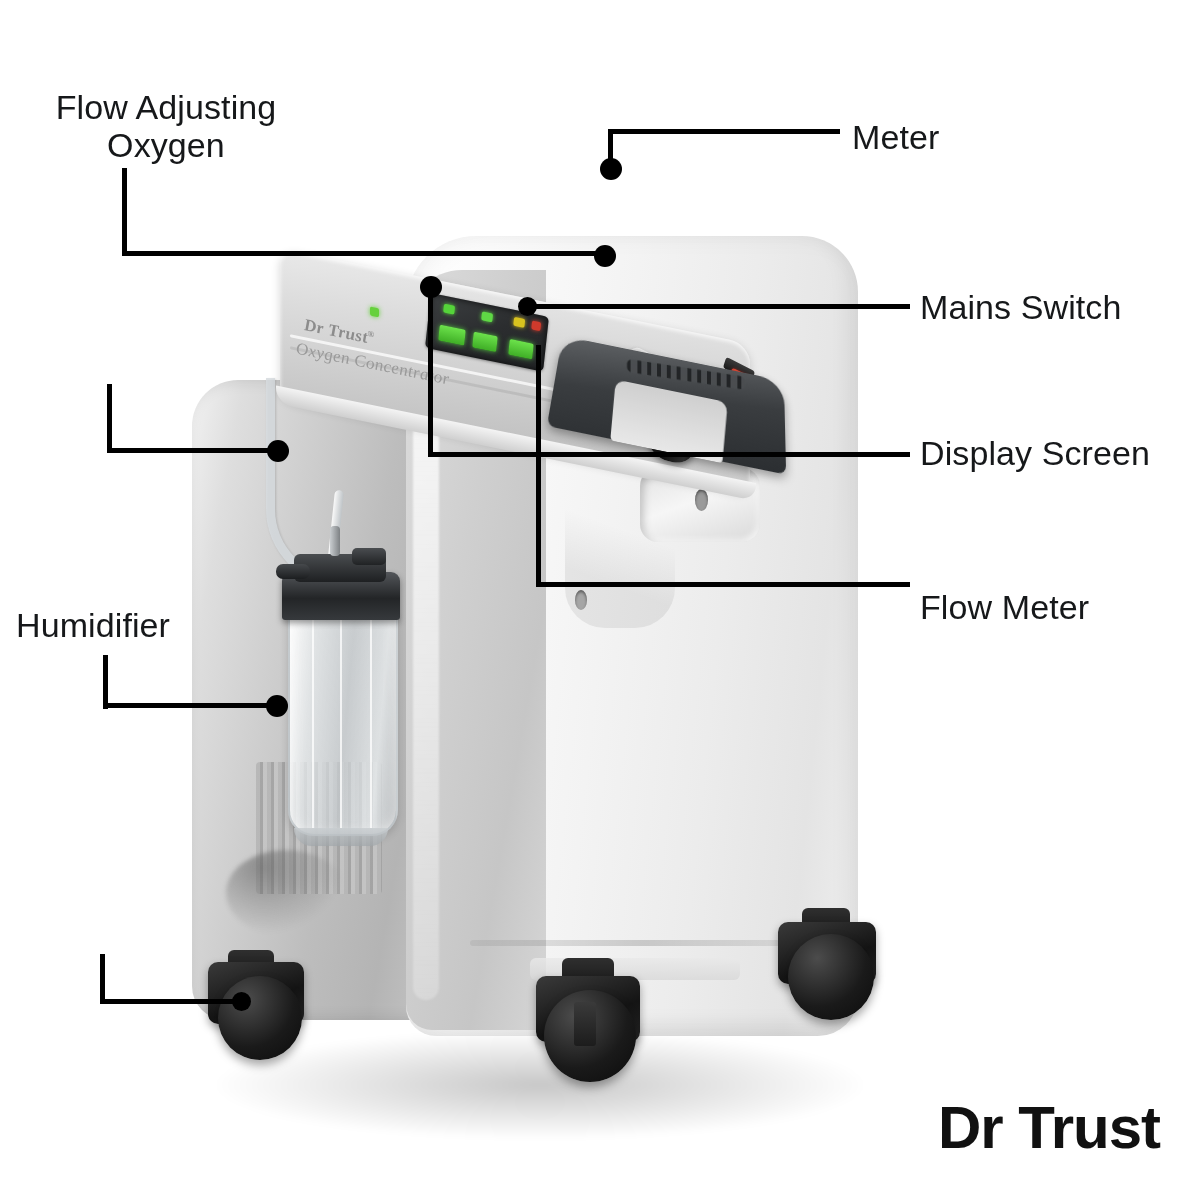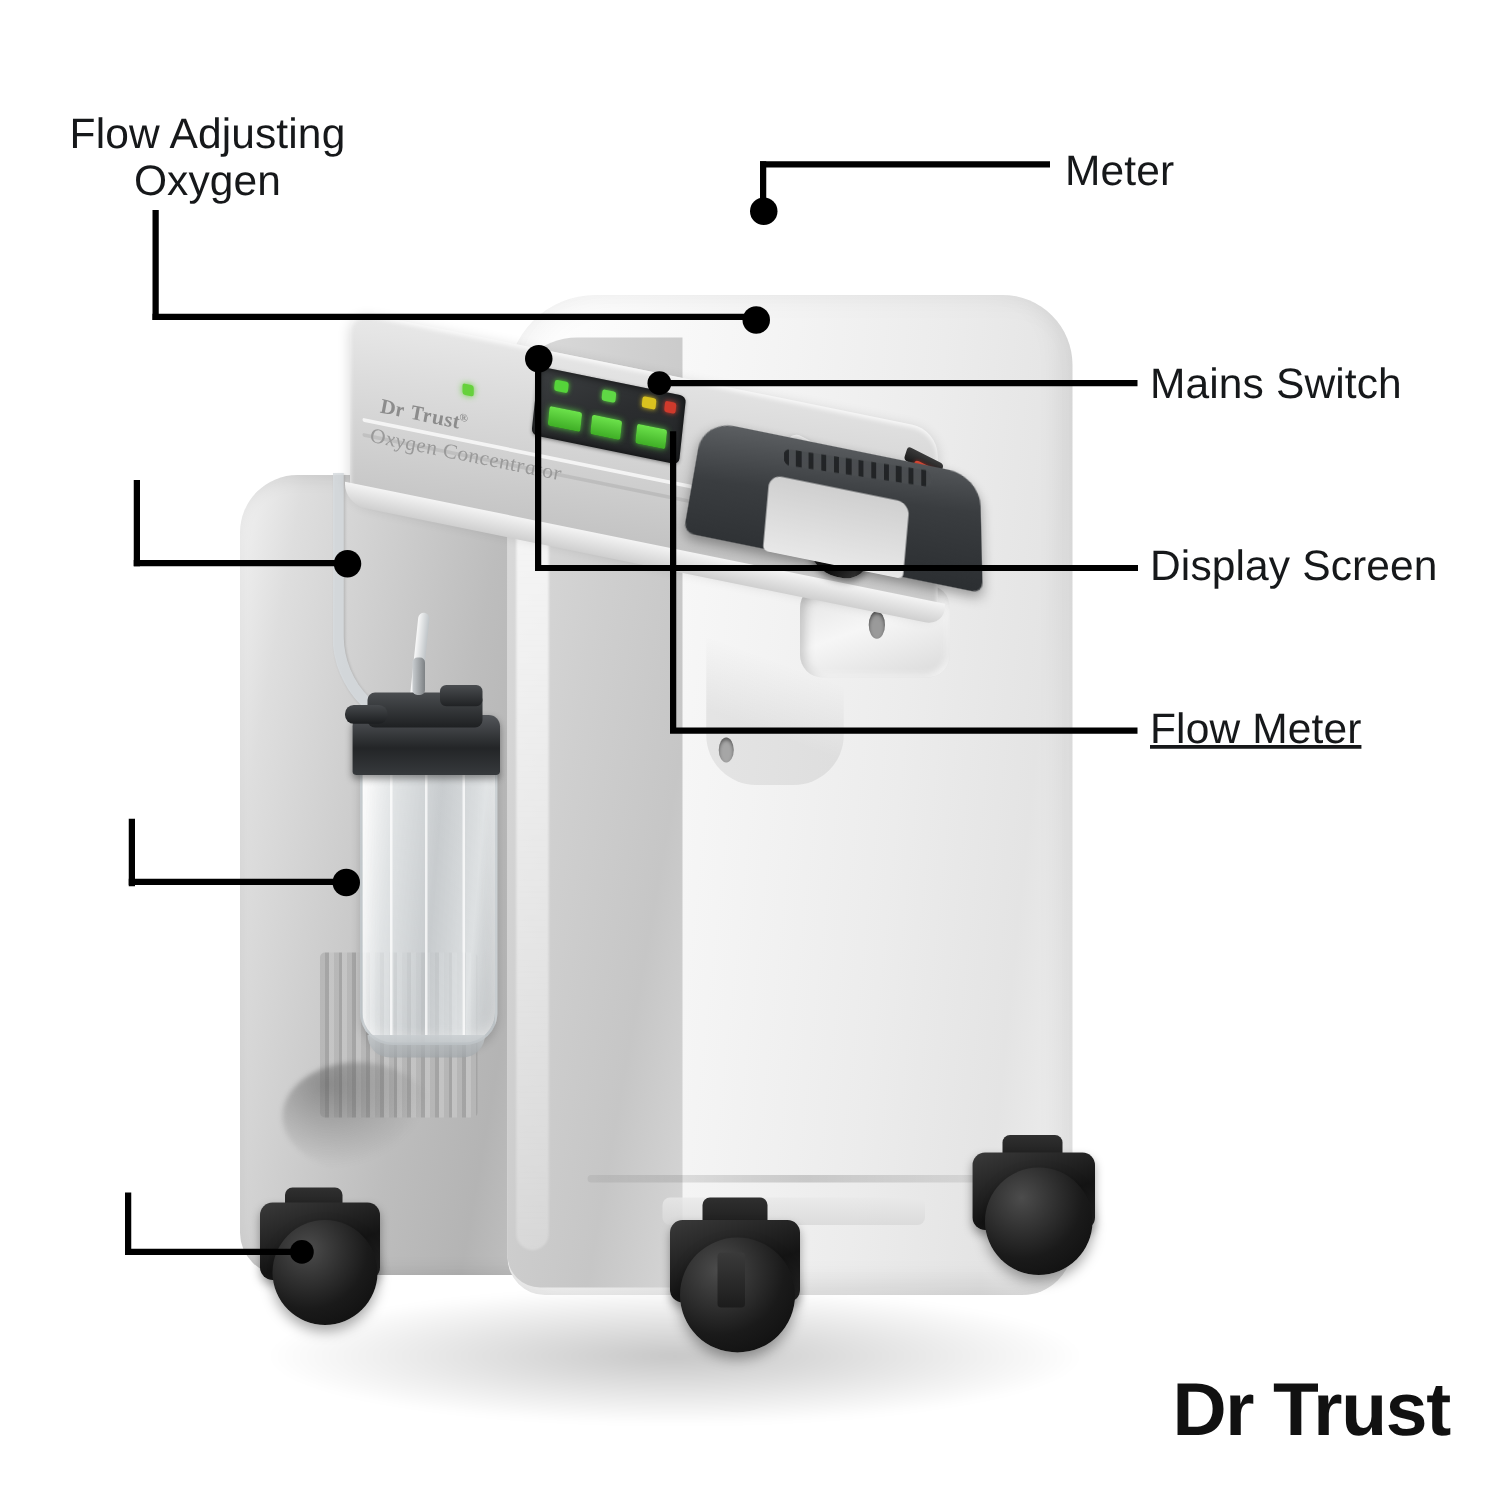--- a/index.html
+++ b/index.html
@@ -338,24 +338,25 @@
 
   <div class="label left" style="left:920px;top:288px;width:290px;">Mains Switch</div>
   <div class="ln lh" style="left:528px;top:304px;width:382px;"></div>
   <div class="dot sm" style="left:518px;top:297px;"></div>
 
   <div class="label left" style="left:920px;top:434px;width:300px;">Display Screen</div>
   <div class="dot" style="left:420px;top:276px;"></div>
   <div class="ln lv" style="left:428px;top:286px;height:170px;"></div>
   <div class="ln lh" style="left:428px;top:452px;width:482px;"></div>
 
-  <div class="label left" style="left:920px;top:564px;width:280px;text-decoration:underline;">Flow Meter</div>
+  <div class="label left" style="left:920px;top:588px;width:280px;">Flow Meter</div>
   <div class="ln lv" style="left:536px;top:345px;height:240px;"></div>
   <div class="ln lh" style="left:536px;top:582px;width:374px;"></div>
 
+  <div class="label left" style="left:16px;top:606px;width:300px;">Humidifier</div>
   <div class="ln lv" style="left:103px;top:655px;height:54px;"></div>
   <div class="ln lh" style="left:103px;top:703px;width:172px;"></div>
   <div class="dot" style="left:266px;top:695px;"></div>
 
   <div class="ln lv" style="left:100px;top:954px;height:50px;"></div>
   <div class="ln lh" style="left:100px;top:999px;width:142px;"></div>
   <div class="dot sm" style="left:232px;top:992px;"></div>
 
   <div class="logo">Dr Trust</div>
 

